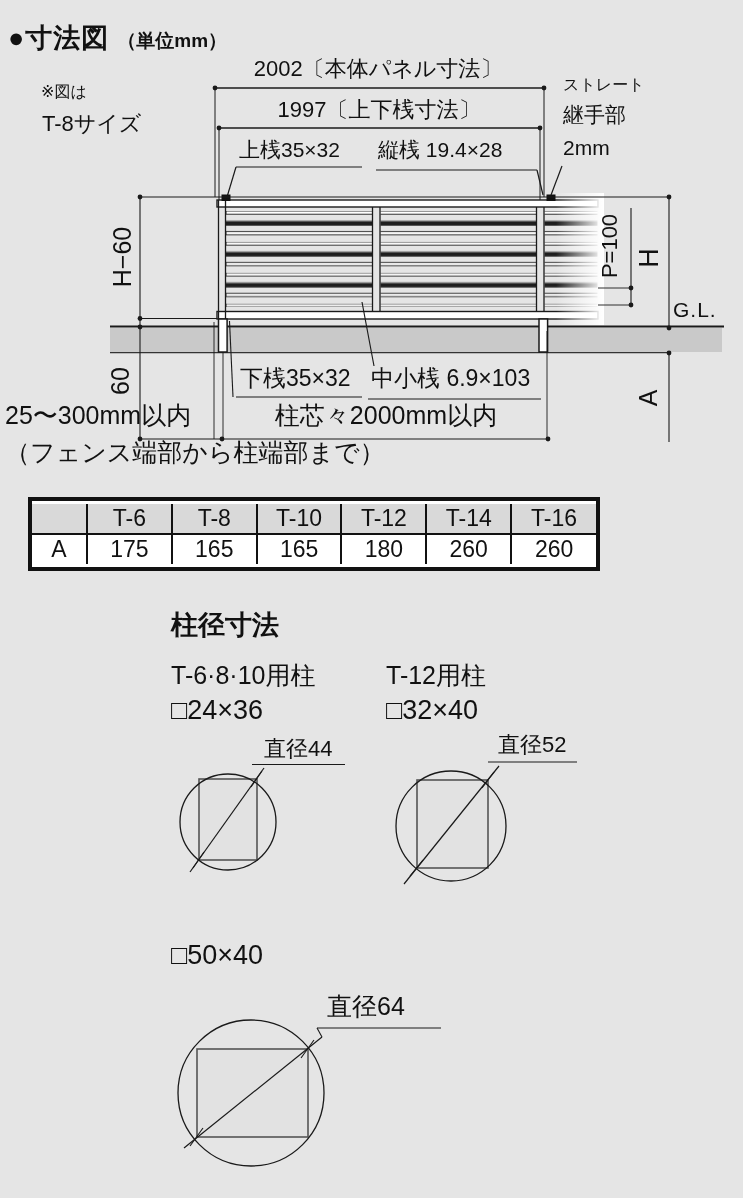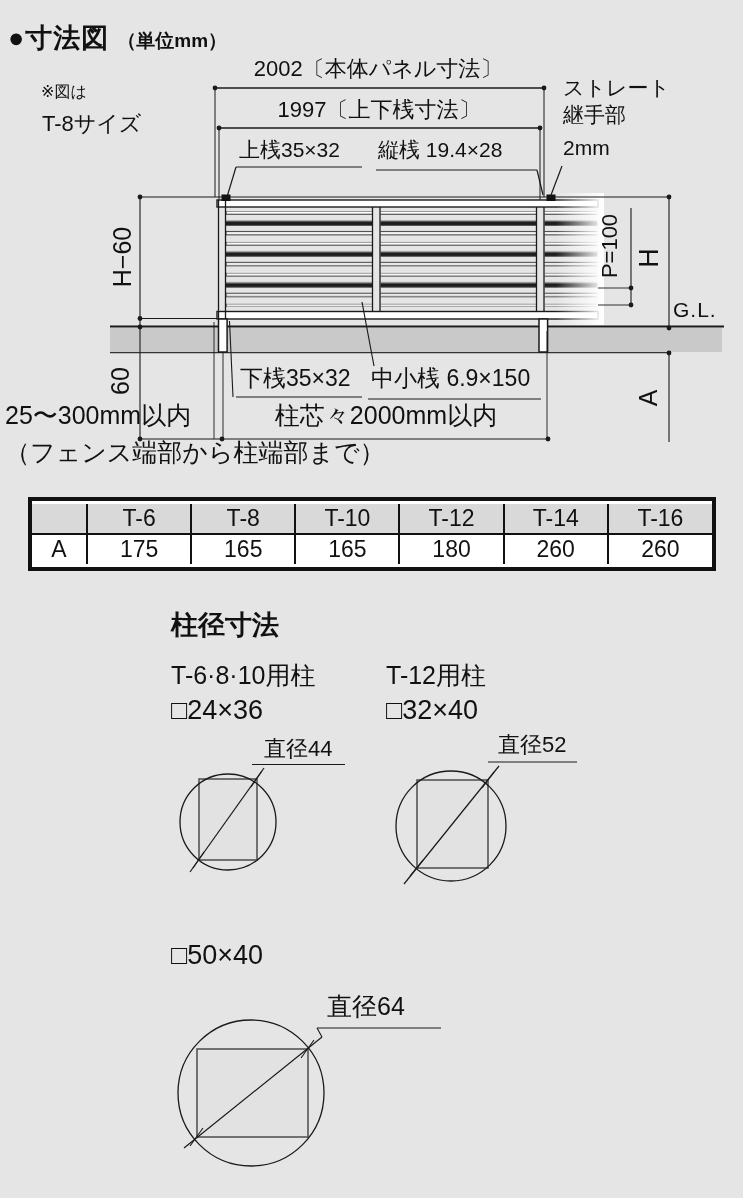--- a/index.html
+++ b/index.html
@@ -10,21 +10,21 @@
   #linework{position:absolute;left:0;top:0;}
   .lbl{position:absolute;white-space:nowrap;color:#111;line-height:1.05;}
   .ctr{transform:translateX(-50%);}
   .rot{transform:translate(-50%,-50%) rotate(-90deg);transform-origin:center;}
   .bold{font-weight:bold;}
   
   .title-row{position:absolute;left:8px;top:20px;display:flex;align-items:flex-end;gap:8px;}
   .title-main{font-size:27px;font-weight:bold;letter-spacing:1px;}
   .title-unit{font-size:19px;font-weight:600;padding-bottom:2px;text-align:right;}
   
-  .tbl{position:absolute;left:28px;top:497px;width:688px;border:4px solid #111;
+  .tbl{position:absolute;left:28px;top:497px;width:572px;border:4px solid #111;
        padding:3px 0;background:#fff;box-sizing:border-box;}
   .tbl table{width:100%;border-collapse:collapse;font-size:23px;table-layout:fixed;}
   .tbl th,.tbl td{border:2px solid #111;text-align:center;height:29px;
        font-weight:normal;padding:0;overflow:hidden;}
   .tbl th{background:#d9d9d9;}
   .tbl th:first-child,.tbl td:first-child{width:54px;}
   .tbl th:first-child,.tbl td:first-child{border-left:none;}
   .tbl th:last-child,.tbl td:last-child{border-right:none;}
   .tbl tr:first-child th{border-top:none;}
   .tbl tr:last-child td{border-bottom:none;}
@@ -161,33 +161,33 @@
 
   <div class="lbl" style="left:41px;top:84px;font-size:16px;">※図は</div>
   <div class="lbl" style="left:42px;top:112px;font-size:22px;">T-8サイズ</div>
 
   <div class="lbl ctr" style="left:378px;top:57px;font-size:22px;">2002〔本体パネル寸法〕</div>
   <div class="lbl ctr" style="left:379px;top:98px;font-size:22px;">1997〔上下桟寸法〕</div>
 
   <div class="lbl" style="left:239px;top:139px;font-size:21px;">上桟35×32</div>
   <div class="lbl" style="left:378px;top:139px;font-size:21px;">縦桟 19.4×28</div>
 
-  <div class="lbl" style="left:563px;top:77px;font-size:21px;">ストレート</div>
+  <div class="lbl" style="left:563px;top:77px;font-size:16px;">ストレート</div>
   <div class="lbl" style="left:563px;top:104px;font-size:21px;">継手部</div>
   <div class="lbl" style="left:563px;top:137px;font-size:21px;">2mm</div>
 
   <div class="lbl rot" style="left:122px;top:257px;font-size:25px;">H−60</div>
   <div class="lbl rot" style="left:120px;top:381px;font-size:25px;">60</div>
   <div class="lbl rot" style="left:610px;top:246px;font-size:22px;">P=100</div>
   <div class="lbl rot" style="left:649px;top:258px;font-size:27px;">H</div>
   <div class="lbl" style="left:673px;top:299px;font-size:21px;letter-spacing:1px;">G.L.</div>
   <div class="lbl rot" style="left:648px;top:398px;font-size:25px;">A</div>
 
   <div class="lbl" style="left:240px;top:366px;font-size:23px;">下桟35×32</div>
-  <div class="lbl" style="left:371px;top:366px;font-size:23px;">中小桟 6.9×150</div>
+  <div class="lbl" style="left:371px;top:366px;font-size:23px;">中小桟 6.9×103</div>
   <div class="lbl ctr" style="left:386px;top:402px;font-size:25px;">柱芯々2000mm以内</div>
   <div class="lbl" style="left:5px;top:402px;font-size:25px;">25〜300mm以内</div>
   <div class="lbl" style="left:5px;top:439px;font-size:25px;">（フェンス端部から柱端部まで）</div>
 
   <div class="tbl">
     <table>
       <tbody>
           <tr>
         <th></th>
         <th>T-6</th>

